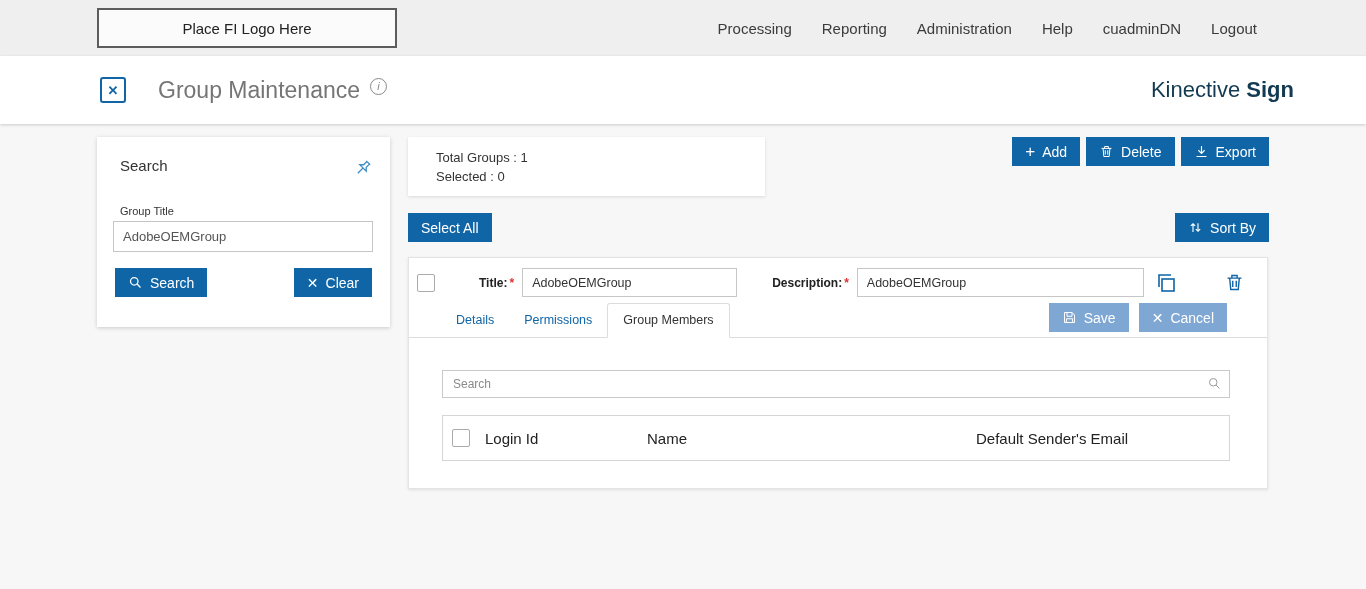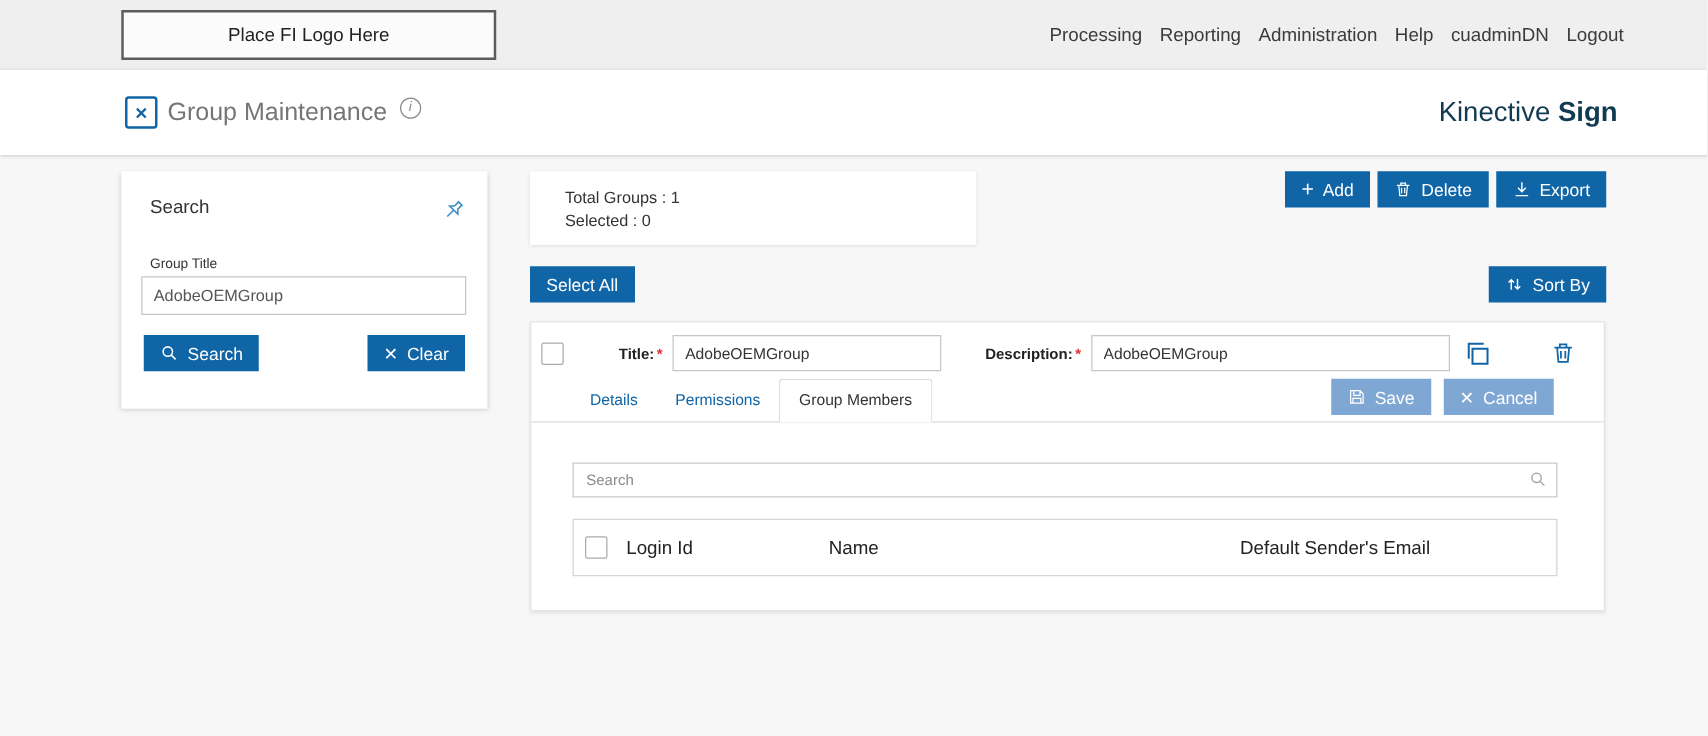--- a/index.html
+++ b/index.html
@@ -2,28 +2,28 @@
 <html><head>
 <meta charset="utf-8">
 <style>
   * { margin:0; padding:0; box-sizing:border-box; }
   html,body { width:1366px; height:589px; font-family:"Liberation Sans", sans-serif; background:#f7f7f7; overflow:hidden; }
 
   
   .topbar { height:56px; background:#f0eff0; display:flex; align-items:center; }
   .logo-box { margin-left:97px; width:300px; height:40px; border:2px solid #5c5c5c; background:#fbfbfb;
               display:flex; align-items:center; justify-content:center; font-size:15px; color:#222; }
-  .nav { margin-left:auto; margin-right:67px; display:flex; gap:14px; align-items:center; }
+  .nav { margin-left:auto; margin-right:109px; display:flex; gap:30px; align-items:center; }
   .nav-item { font-size:15px; color:#3b3b3b; cursor:pointer; white-space:nowrap; }
 
   
   .pagehead { height:68px; background:#ffffff; display:flex; align-items:center; box-shadow:0 1px 3px rgba(0,0,0,.18); position:relative; z-index:2; }
   .gm-icon { margin-left:100px; width:26px; height:26px; border:2px solid #1065a6; border-radius:3px; background:#fff;
              display:flex; align-items:center; justify-content:center; color:#1065a6; font-size:13px; font-weight:bold; }
-  .page-title { margin-left:8px; font-size:20px; color:#757575; }
+  .page-title { margin-left:32px; font-size:23px; color:#757575; }
   .info-icon { margin-left:10px; width:17px; height:17px; border:1px solid #8a8a8a; border-radius:50%; color:#8a8a8a;
                font-size:11px; font-style:italic; display:flex; align-items:center; justify-content:center; margin-top:-8px; }
   .brand { margin-left:auto; margin-right:72px; font-size:22px; color:#123a52; }
   .brand b { font-weight:bold; }
 
   
   .main { position:relative; height:459px; background:#f7f7f7; }
 
   
   .search-card { position:absolute; left:97px; top:13px; width:293px; height:190px; background:#fff;
@@ -35,21 +35,21 @@
   .text-input { display:block; margin-left:16px; width:260px; height:31px; border:1px solid #c6c6c6; background:#fff;
                 font-size:13px; color:#555; padding:0 9px; font-family:"Liberation Sans",sans-serif; }
   .search-card-buttons { display:flex; justify-content:space-between; margin:16px 18px 0 18px; }
 
   .btn { display:inline-flex; align-items:center; justify-content:center; gap:7px; background:#1065a6; color:#fff;
          border:none; font-size:14px; height:29px; padding:0 13px; cursor:pointer; font-family:"Liberation Sans",sans-serif; }
   .btn svg { flex:0 0 auto; }
   .btn-x { font-size:14px; }
 
   
-  .right-col { position:absolute; left:424px; top:13px; width:861px; }
+  .right-col { position:absolute; left:408px; top:13px; width:861px; }
   .summary-row { display:flex; justify-content:space-between; align-items:flex-start; }
   .summary-box { width:357px; height:59px; background:#fff; box-shadow:0 1px 3px rgba(0,0,0,.12); padding:11px 0 0 28px; }
   .summary-line { font-size:13px; color:#333; line-height:19px; }
   .action-buttons { display:flex; gap:6px; }
 
   .row2 { display:flex; justify-content:space-between; margin-top:17px; }
 
   
   .group-card { margin-top:15px; width:860px; height:232px; background:#fff; border:1px solid #e4e4e4;
                 box-shadow:0 1px 3px rgba(0,0,0,.10); }

